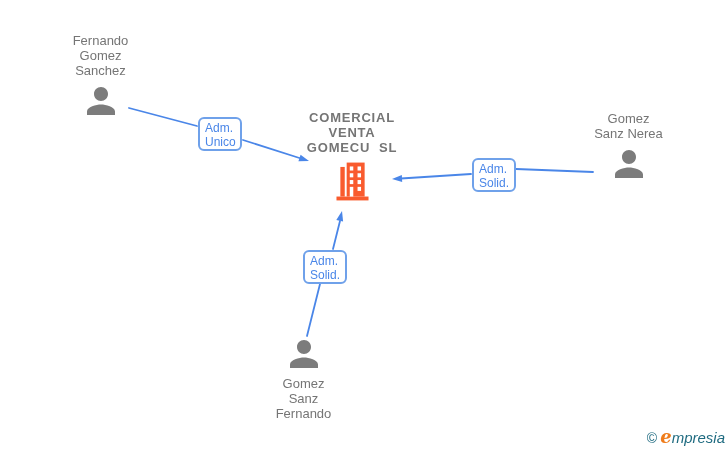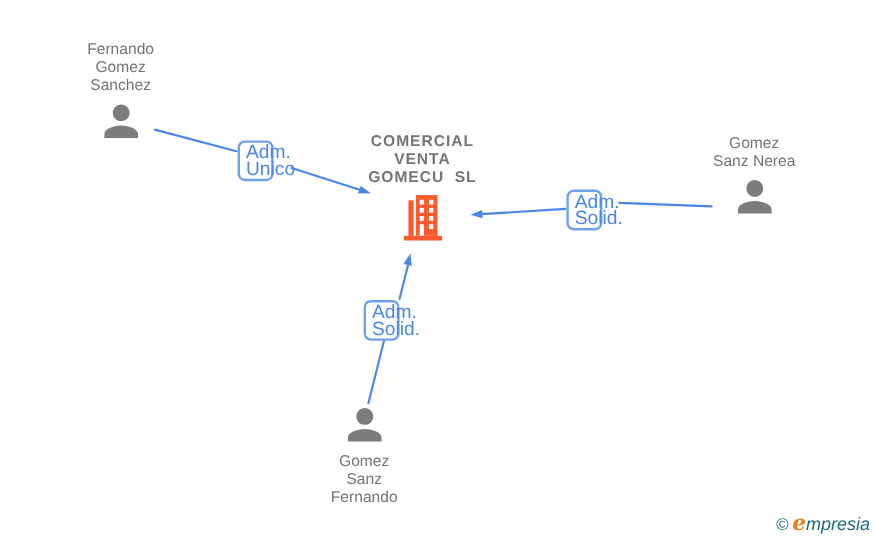--- a/index.html
+++ b/index.html
@@ -47,27 +47,27 @@
   }
   .person-icon-svg { display: block; margin: 2px auto 0 auto; }
   .person-icon-svg path { fill: var(--person-gray); }
   .building-icon-svg { display: block; margin: 7px auto 0 auto; }
 
   .node-bottom .person-icon-svg { margin: 0 auto 1px auto; }
 
   .edge-label-box {
     position: absolute;
     box-sizing: border-box;
-    width: 30px;
+    width: 44px;
     height: 34px;
     background: #ffffff;
     border: 2px solid var(--box-border-blue);
     border-radius: 6px;
     color: var(--box-text-blue);
-    font-size: 16px;
+    font-size: 12px;
     line-height: 14px;
     padding: 2px 0 0 5px;
     text-align: left;
     cursor: pointer;
   }
 
   .footer-brand {
     position: absolute;
     right: 3px;
     bottom: 3px;

